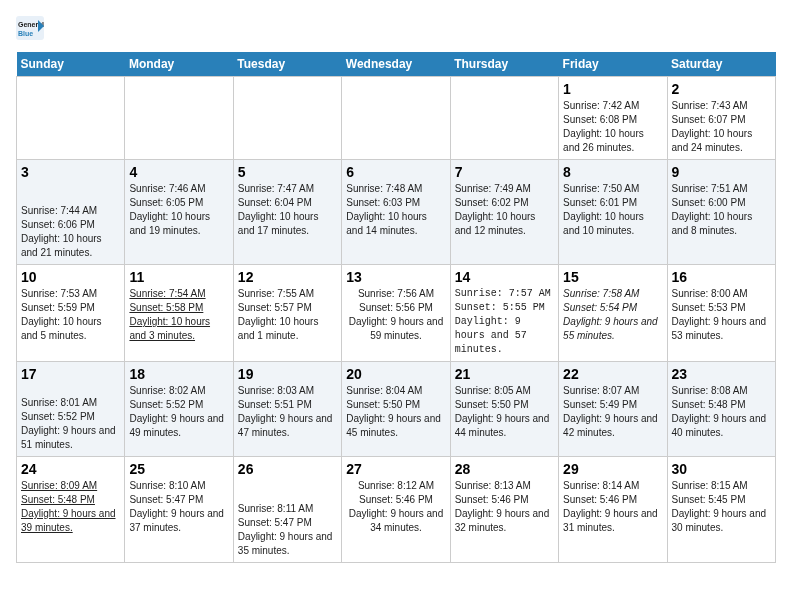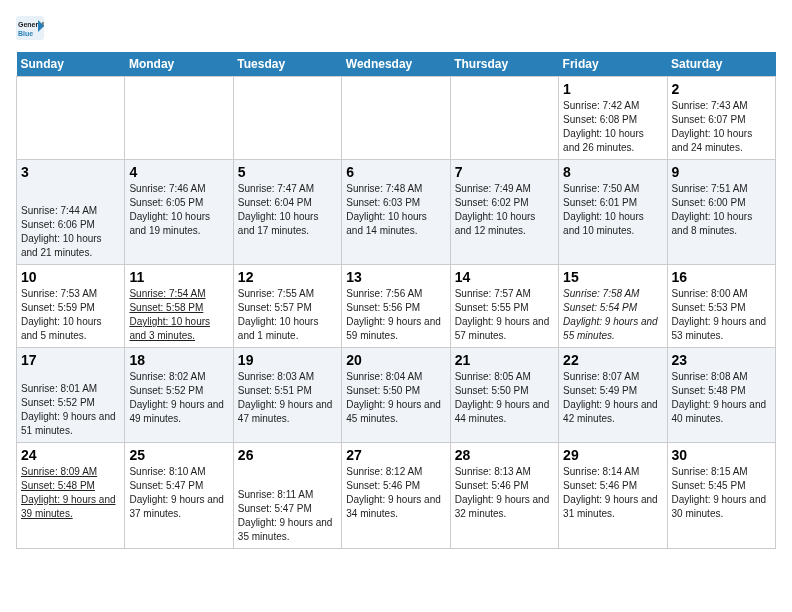--- a/index.html
+++ b/index.html
@@ -192,27 +192,27 @@
 Daylight: 10 hours and 3 minutes.</div>
         </td>
         <td>
           <span class="day-number">12</span>
           <div class="day-info" style="white-space: pre-line;">Sunrise: 7:55 AM
 Sunset: 5:57 PM
 Daylight: 10 hours and 1 minute.</div>
         </td>
         <td>
           <span class="day-number">13</span>
-          <div class="day-info" style="white-space: pre-line;">Sunrise: 7:56 AM
+          <div class="day-info" style="white-space: pre-line; text-align: center;">Sunrise: 7:56 AM
 Sunset: 5:56 PM
 Daylight: 9 hours and 59 minutes.</div>
         </td>
         <td>
           <span class="day-number">14</span>
-          <div class="day-info" style="white-space: pre-line;">Sunrise: 7:57 AM
+          <div class="day-info" style="white-space: pre-line; font-family: Liberation Mono, monospace;">Sunrise: 7:57 AM
 Sunset: 5:55 PM
 Daylight: 9 hours and 57 minutes.</div>
         </td>
         <td>
           <span class="day-number">15</span>
           <div class="day-info" style="white-space: pre-line; font-style: italic;">Sunrise: 7:58 AM
 Sunset: 5:54 PM
 Daylight: 9 hours and 55 minutes.</div>
         </td>
         <td>
@@ -280,21 +280,21 @@
 Daylight: 9 hours and 37 minutes.</div>
         </td>
         <td>
           <span class="day-number">26</span>
           <div class="day-info" style="white-space: pre-line; margin-top: 25px;">Sunrise: 8:11 AM
 Sunset: 5:47 PM
 Daylight: 9 hours and 35 minutes.</div>
         </td>
         <td>
           <span class="day-number">27</span>
-          <div class="day-info" style="white-space: pre-line;">Sunrise: 8:12 AM
+          <div class="day-info" style="white-space: pre-line; text-align: center;">Sunrise: 8:12 AM
 Sunset: 5:46 PM
 Daylight: 9 hours and 34 minutes.</div>
         </td>
         <td>
           <span class="day-number">28</span>
           <div class="day-info" style="white-space: pre-line;">Sunrise: 8:13 AM
 Sunset: 5:46 PM
 Daylight: 9 hours and 32 minutes.</div>
         </td>
         <td>

